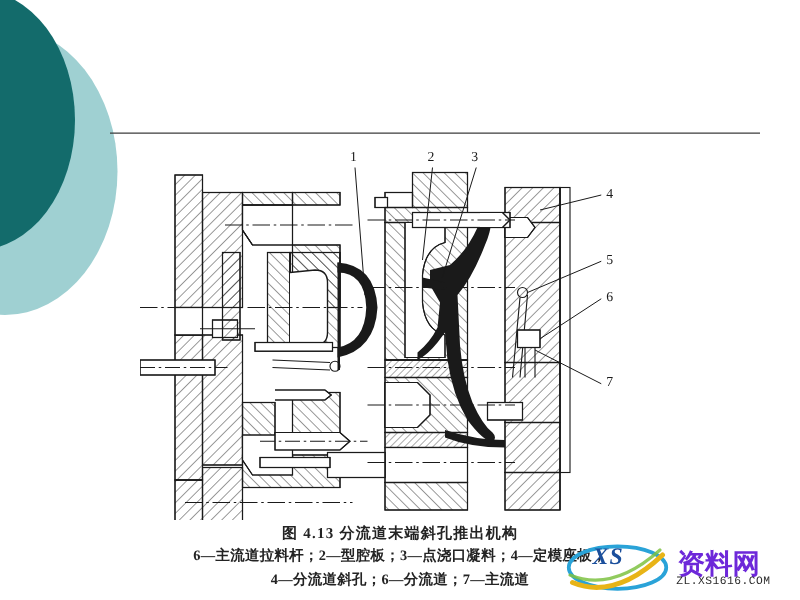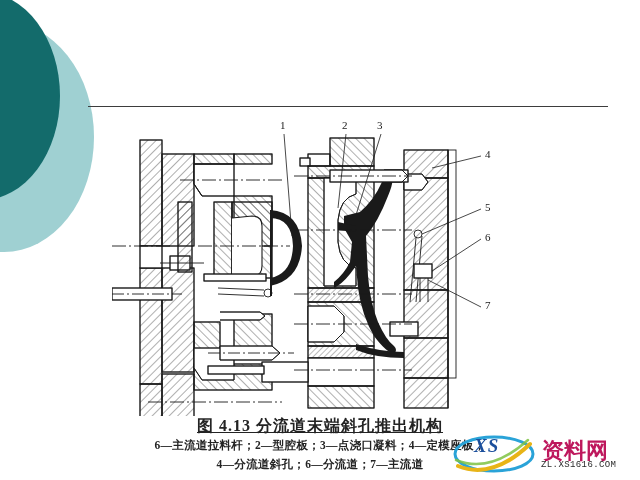--- a/index.html
+++ b/index.html
@@ -76,25 +76,24 @@
   .caption {
     position: absolute;
     left: 0;
     top: 416px;
     width: 640px;
     text-align: center;
     color: #232323;
     font-family: "Liberation Serif", "DejaVu Serif", serif;
   }
   .cap-title {
-    font-size: 16px;
+    font-size: 12px;
     font-weight: bold;
     letter-spacing: 1px;
     line-height: 20px;
-    text-decoration: underline;
   }
   .cap-line {
     font-size: 11.5px;
     font-weight: bold;
     letter-spacing: 0.3px;
     line-height: 19px;
   }
 
   
   .watermark {
@@ -121,21 +120,21 @@
     color: #1b4f9c;
     font-family: "Liberation Serif", "DejaVu Serif", serif;
     letter-spacing: 1px;
   }
   .wm-cn {
     position: absolute;
     left: 90px;
     top: 8px;
     font-size: 22px;
     font-weight: bold;
-    color: #be185d;
+    color: #6d28d9;
     font-family: "Liberation Sans", "DejaVu Sans", sans-serif;
     letter-spacing: 0px;
   }
   .wm-url {
     position: absolute;
     left: 89px;
     top: 32px;
     font-size: 9px;
     color: #2a2a2a;
     font-family: "Liberation Mono", "DejaVu Sans Mono", monospace;

